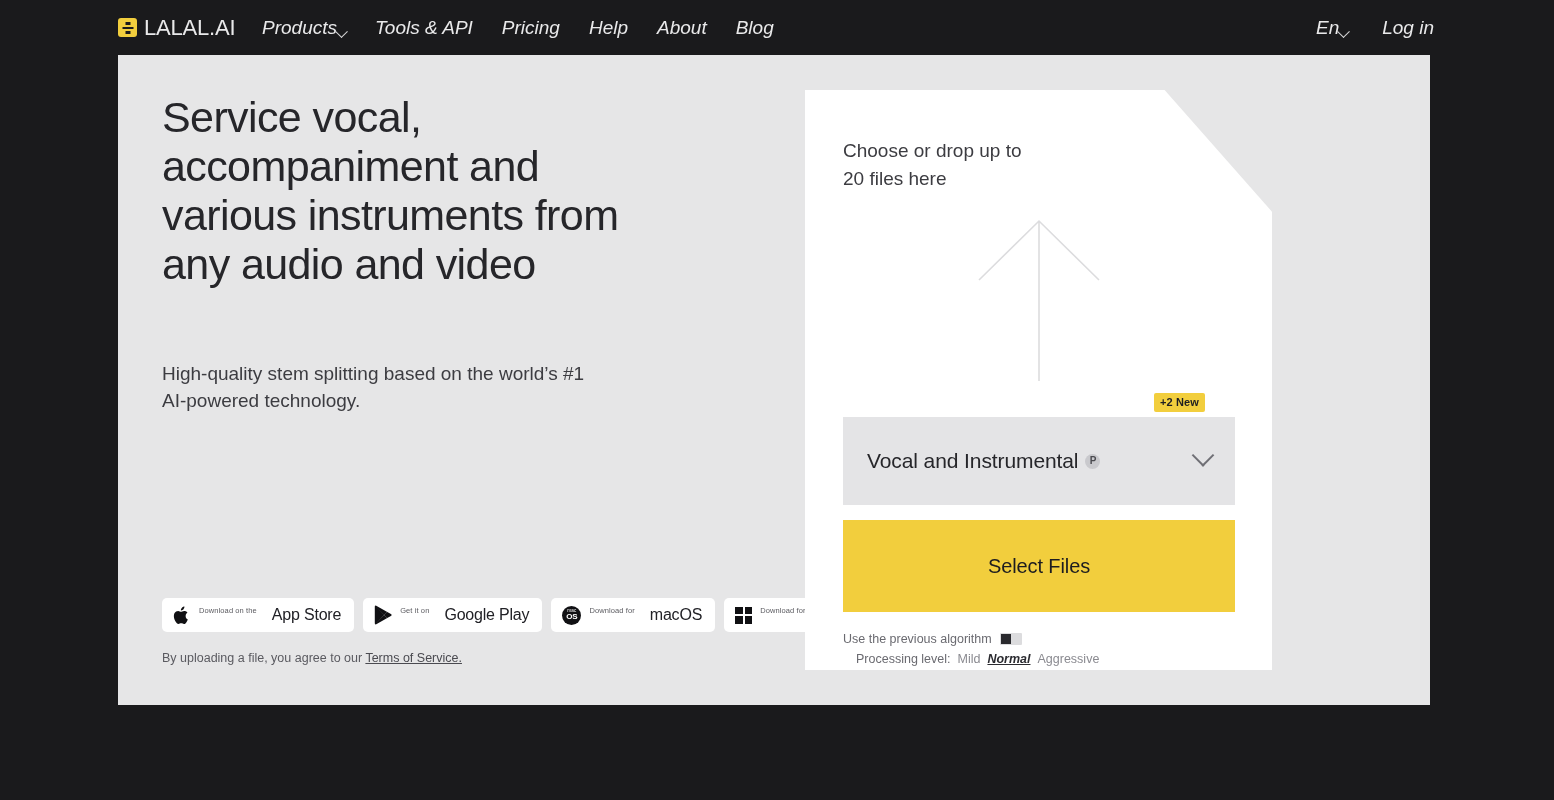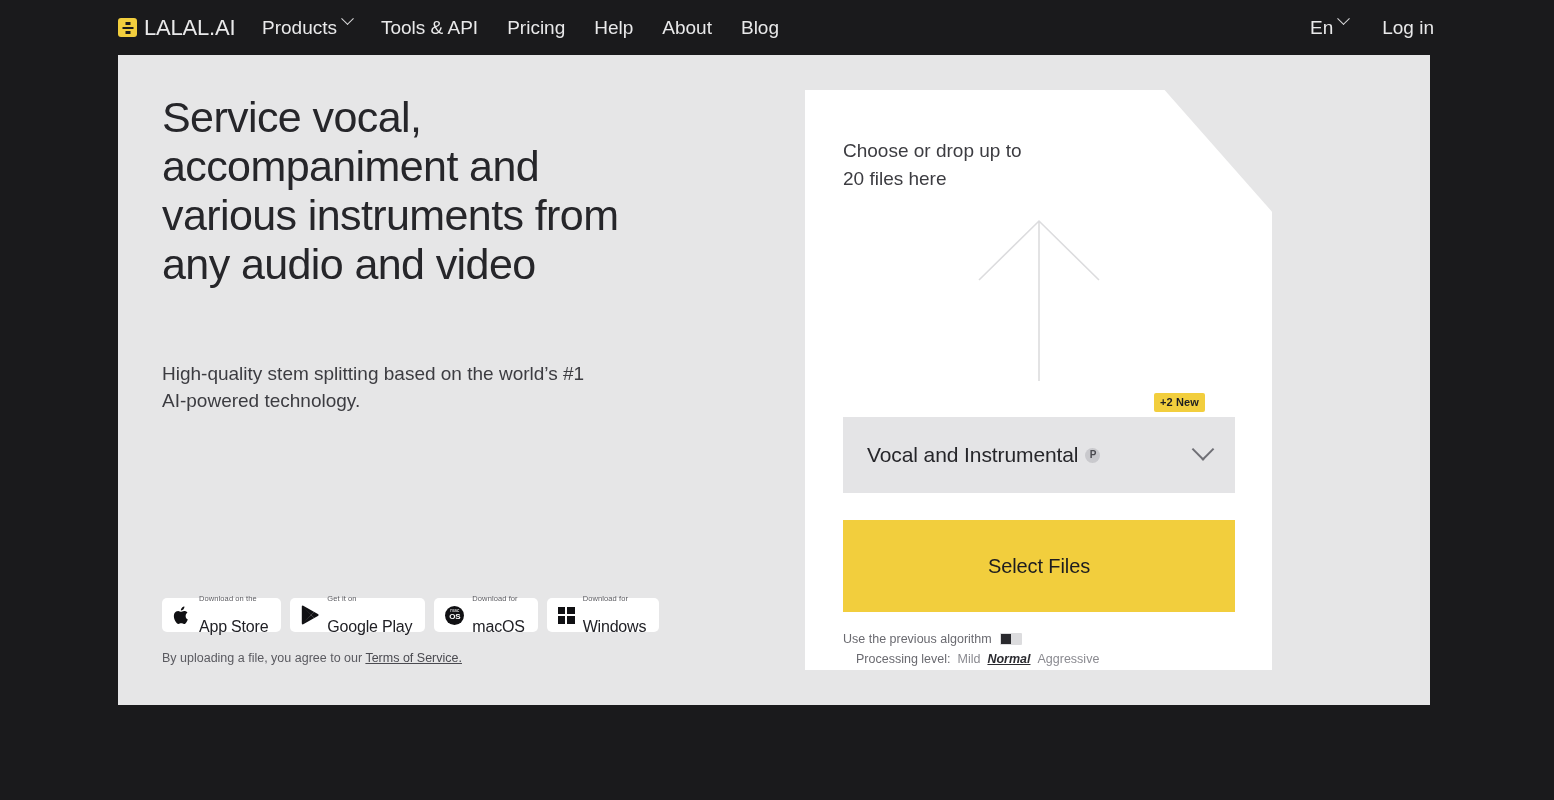--- a/index.html
+++ b/index.html
@@ -60,23 +60,23 @@
     left: 262px;
     display: flex;
     align-items: center;
     gap: 29px;
   }
   .nav-item {
     color: #e9e9ea;
     font-size: 19px;
     cursor: pointer;
     display: flex;
-    align-items: flex-start;
-    gap: 6px;
+    align-items: flex-end;
     white-space: nowrap;
+    font-style: italic;
   }
   .chev {
     display: inline-block;
     width: 9px; height: 9px;
     border-right: 1.6px solid #d6d6d8;
     border-bottom: 1.6px solid #d6d6d8;
     transform: rotate(45deg) translate(-2px,-2px);
   }
 
   .nav-right {
@@ -125,21 +125,21 @@
     height: 34px;
     background: #ffffff;
     border-radius: 5px;
     display: flex;
     align-items: center;
     gap: 8px;
     padding: 0 13px 0 11px;
     cursor: pointer;
   }
   .store-ico { flex: 0 0 auto; display:flex; align-items:center; }
-  .store-txt { display: flex; flex-direction: column; justify-content: space-between; line-height: 1; gap: 15px; }
+  .store-txt { display: flex; justify-content: space-between; line-height: 1; gap: 15px; }
   .store-top { font-size: 7.5px; color: #5b5b60; letter-spacing: .1px; margin-bottom: 2px; }
   .store-main { font-size: 16px; color: #212126; letter-spacing: -0.2px; }
 
   .mac-circle {
     width: 19px; height: 19px;
     background: #101013;
     border-radius: 50%;
     display: flex; flex-direction: column;
     align-items: center; justify-content: center;
     color: #fff;
@@ -179,21 +179,21 @@
   .arrow-wrap {
     position: absolute;
     left: 0; top: 128px;
     width: 467px;
     display: flex; justify-content: center;
   }
 
   .mode-select {
     position: absolute;
     left: 38px; top: 327px;
-    width: 392px; height: 76px;
+    width: 392px; height: 88px;
     background: #e4e4e6;
     display: flex;
     align-items: center;
     padding: 0 24px;
     cursor: pointer;
   }
   .mode-label {
     font-size: 21px;
     color: #26262a;
     display: flex;

